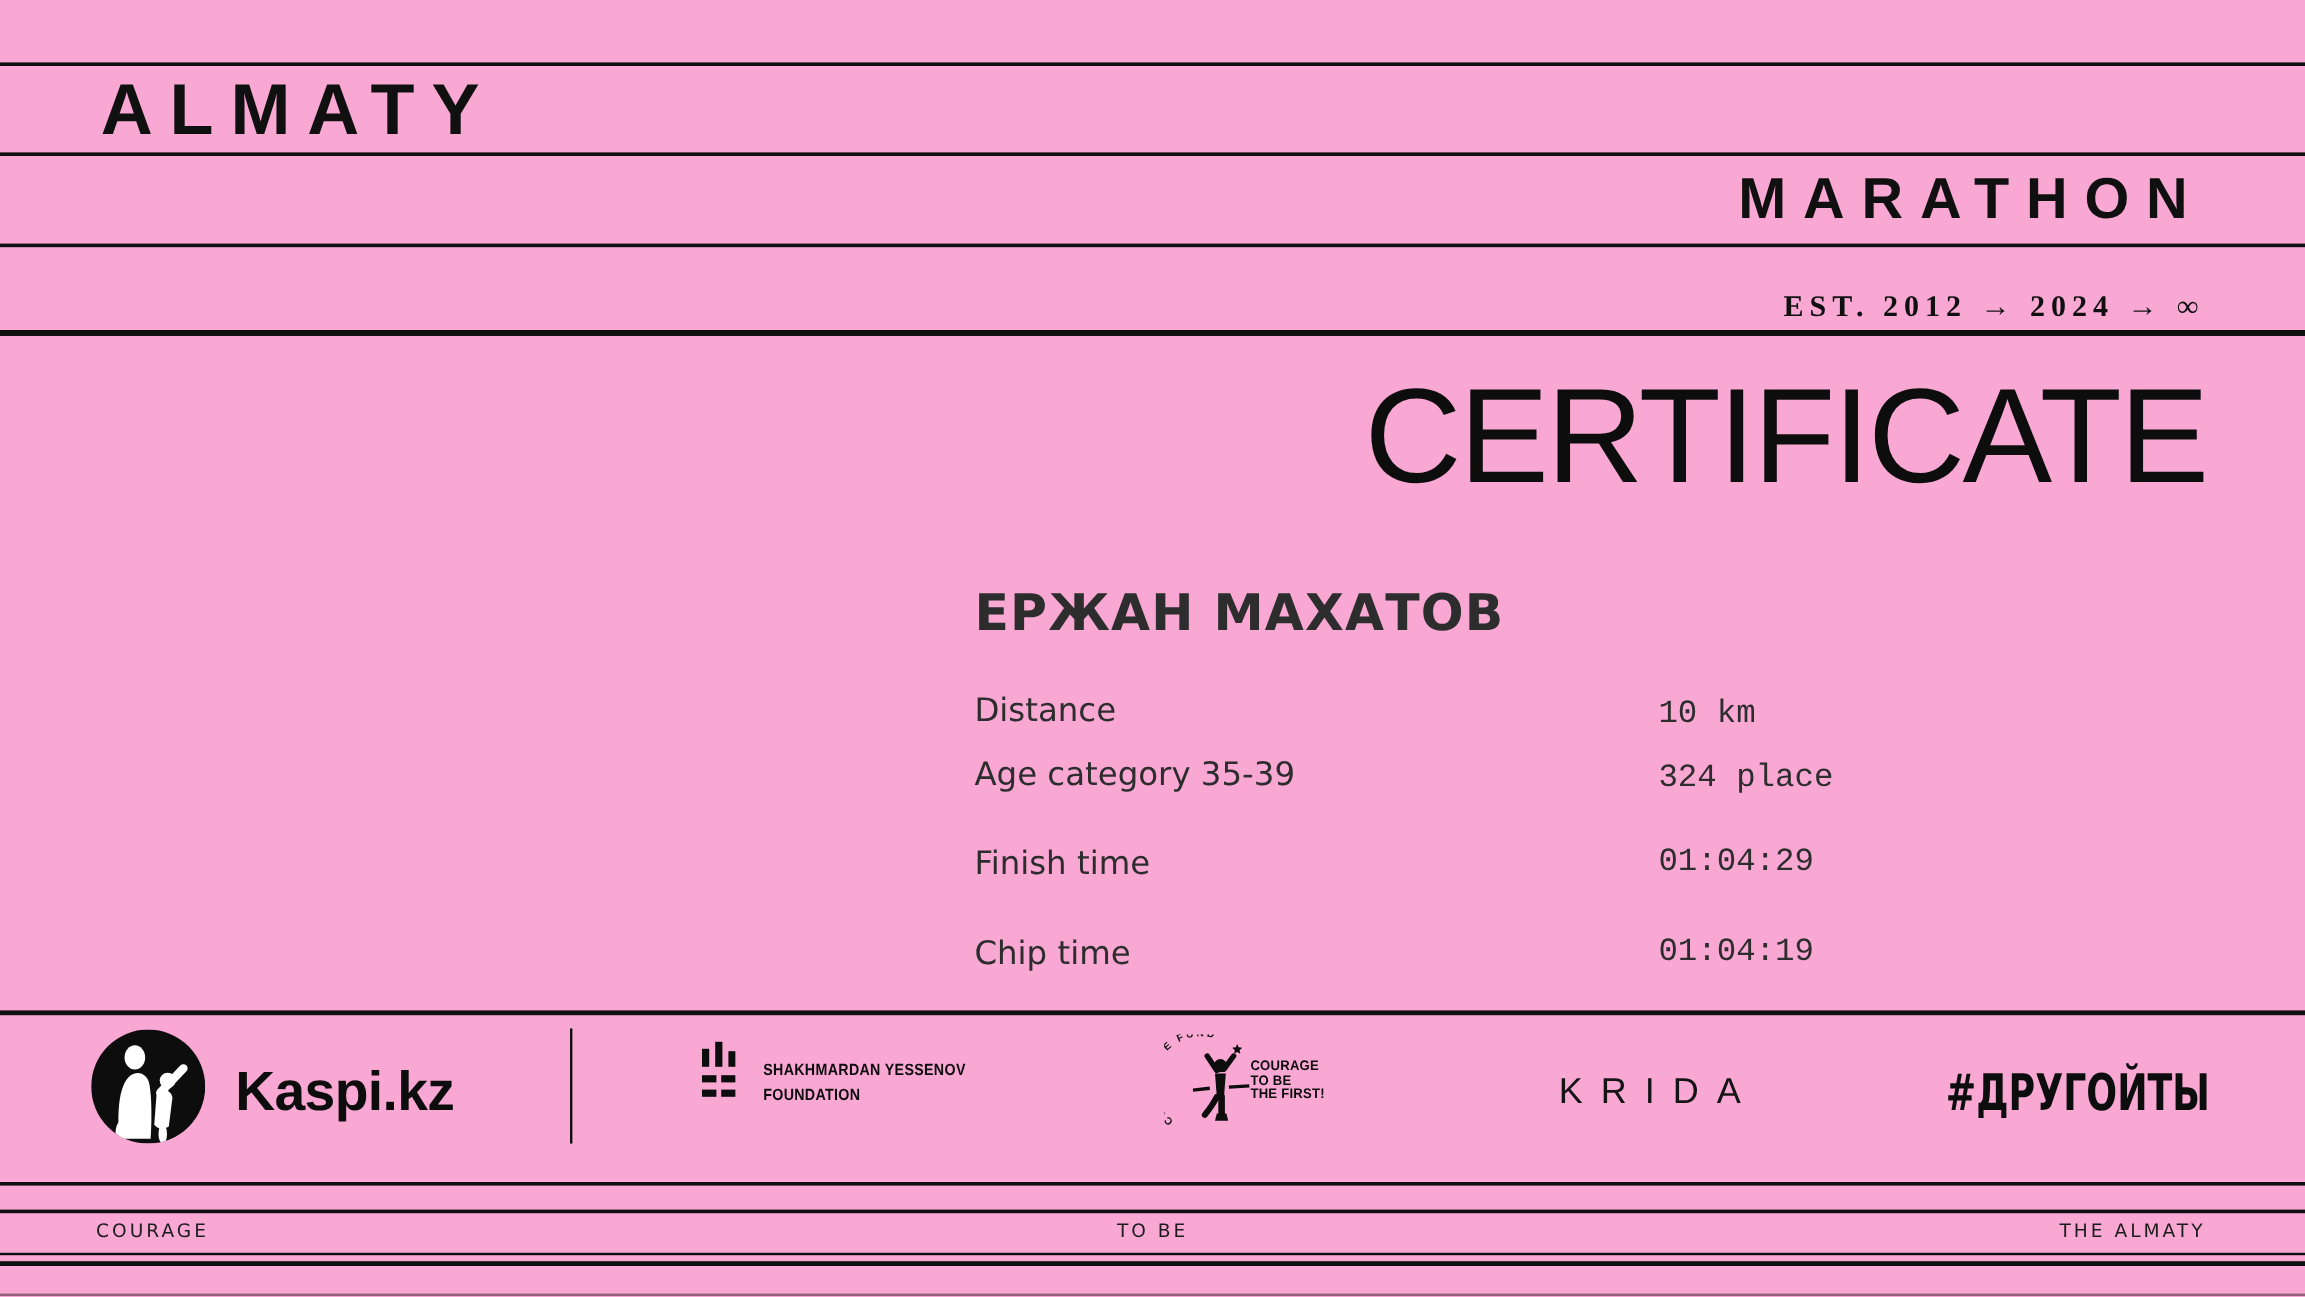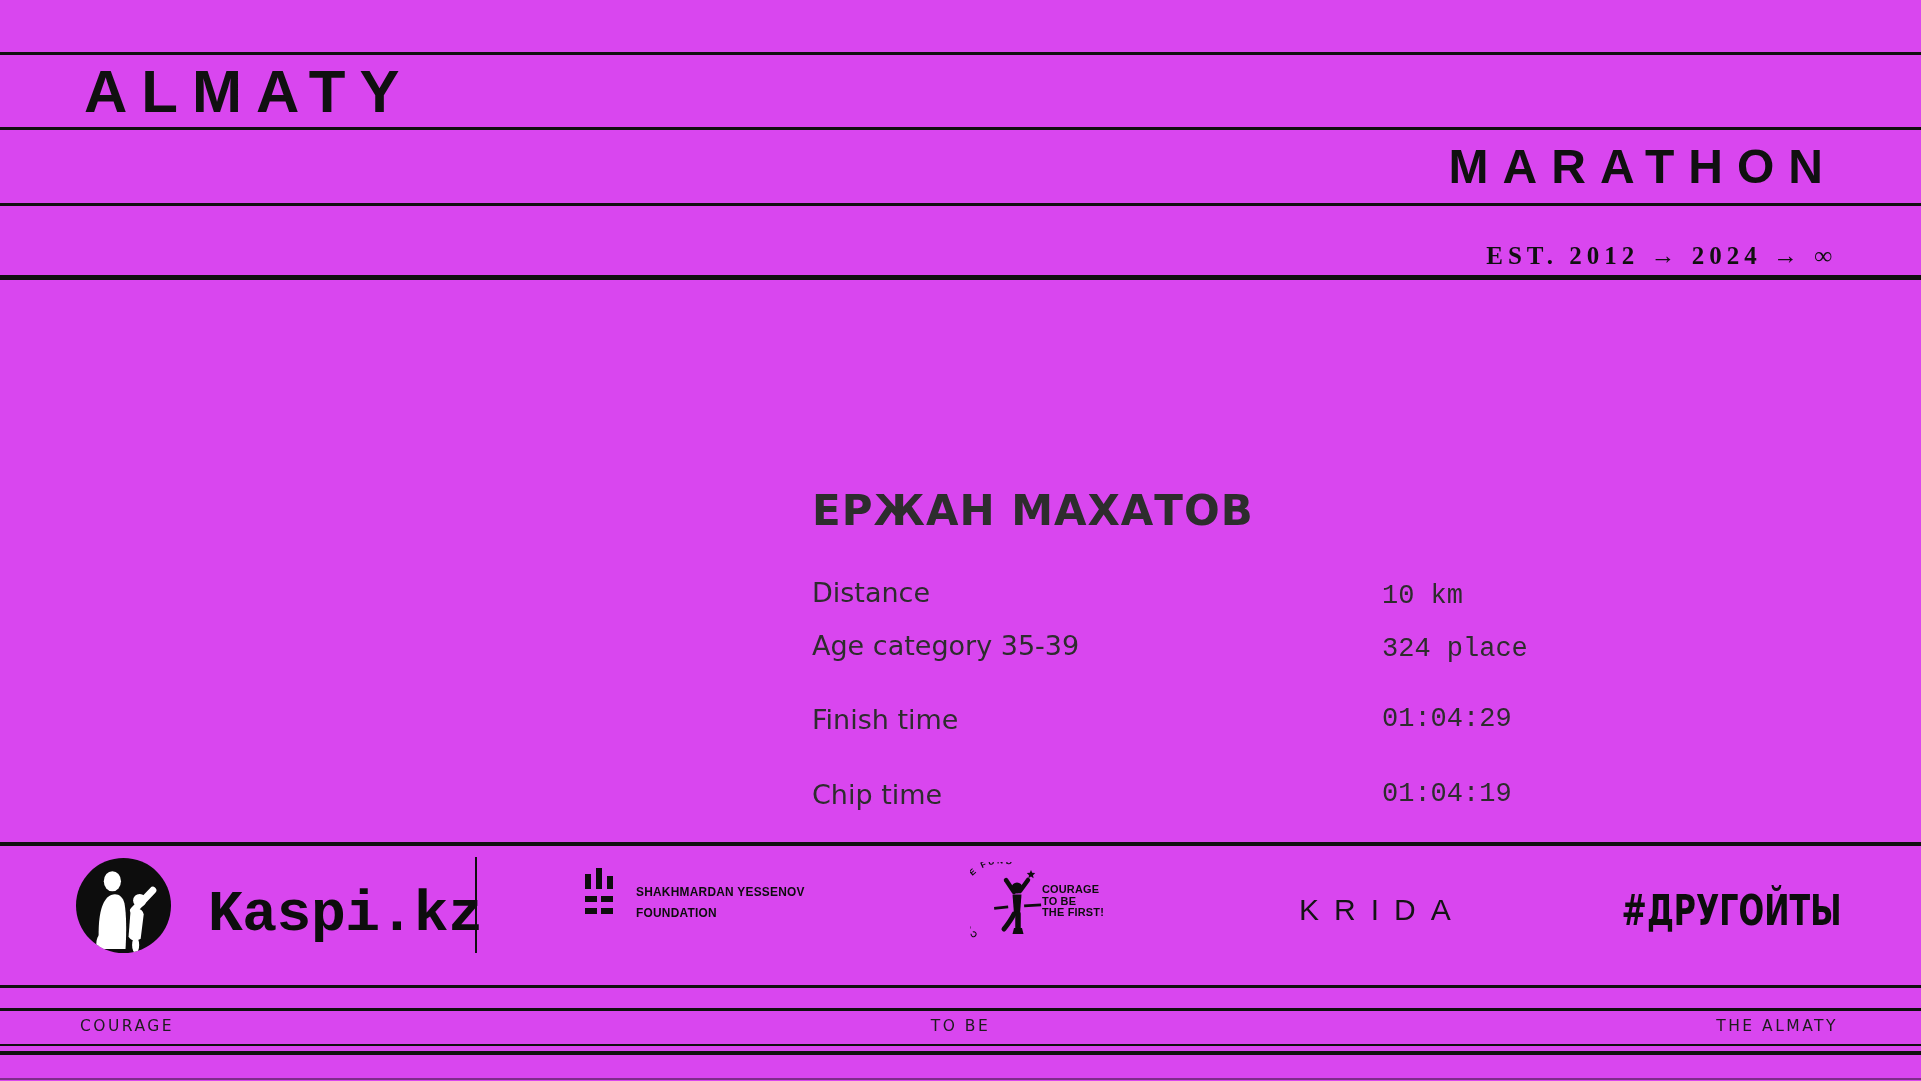--- a/index.html
+++ b/index.html
@@ -1,19 +1,19 @@
 <!DOCTYPE html>
 <html><head>
 <meta charset="utf-8">
 <style>
   html,body{margin:0;padding:0;}
   .page{
     position:relative;
     width:1921px;height:1081px;
-    background:#d946ef;
+    background:#f9a8d4;
     overflow:hidden;
     font-family:"Liberation Sans",sans-serif;
     color:#101010;
   }
   .hline{position:absolute;left:0;right:0;background:#101010;}
   .l1{top:52px;height:3px;}
   .l2{top:127px;height:3px;}
   .l3{top:203px;height:3px;}
   .l4{top:275px;height:5px;}
   .l5{top:842px;height:4px;}
@@ -43,22 +43,22 @@
   }
   .result-row{position:absolute;left:812px;width:1030px;height:34px;
     font-family:"DejaVu Sans",sans-serif;color:#2d2d2d;font-size:27px;}
   .result-row .lbl{position:absolute;left:0;top:0;white-space:nowrap;}
   .result-row .val{position:absolute;left:570px;top:0;white-space:nowrap;font-family:Liberation Mono, monospace;}
   .row0{top:577px;}.row1{top:630px;}.row2{top:682px;}
   .row3{top:704px;}.row4{top:779px;}
   .row0 .val,.row1 .val,.row2 .val{transform:translateY(4px);}
 
   .kaspi-mark{position:absolute;left:76px;top:858px;width:95px;height:95px;}
-  .kaspi-word{position:absolute;left:208px;top:882px;font-size:58px;font-weight:700;
-    letter-spacing:-0.5px;color:#0d0d0d;white-space:nowrap;font-family:Liberation Mono, monospace;}
+  .kaspi-word{position:absolute;left:196px;top:882px;font-size:46px;font-weight:700;
+    letter-spacing:-0.5px;color:#0d0d0d;white-space:nowrap;}
   .sponsor-divider{position:absolute;left:475px;top:857px;width:2px;height:96px;background:#101010;}
 
   .yessenov-mark{position:absolute;left:585px;top:868px;width:28px;height:50px;}
   .yessenov-name{position:absolute;left:636px;top:881px;font-size:13.5px;font-weight:700;
     line-height:21px;letter-spacing:.3px;color:#0d0d0d;transform:scaleX(.88);transform-origin:left center;white-space:nowrap;}
 
   .cfund-mark{position:absolute;left:970px;top:862px;width:130px;height:80px;}
   .cfund-slogan{position:absolute;left:1042px;top:884px;font-size:11.5px;font-weight:600;
     line-height:11.5px;letter-spacing:.2px;color:#0d0d0d;transform:scaleX(.95);transform-origin:left center;white-space:nowrap;}
 
@@ -93,20 +93,21 @@
   <div class="band band-city">
     <span>ALMATY</span>
   </div>
   <div class="band band-event">
     <span>MARATHON</span>
   </div>
   <div class="band band-est">
     <span>EST. 2012 → 2024 → ∞</span>
   </div>
 
+  <div class="cert-title">CERTIFICATE</div>
 
   <div class="runner-name">ЕРЖАН МАХАТОВ</div>
 
   <div class="result-row row0">
     <span class="lbl">Distance</span>
     <span class="val">10 km</span>
   </div>
   <div class="result-row row1">
     <span class="lbl">Age category 35-39</span>
     <span class="val">324 place</span>

